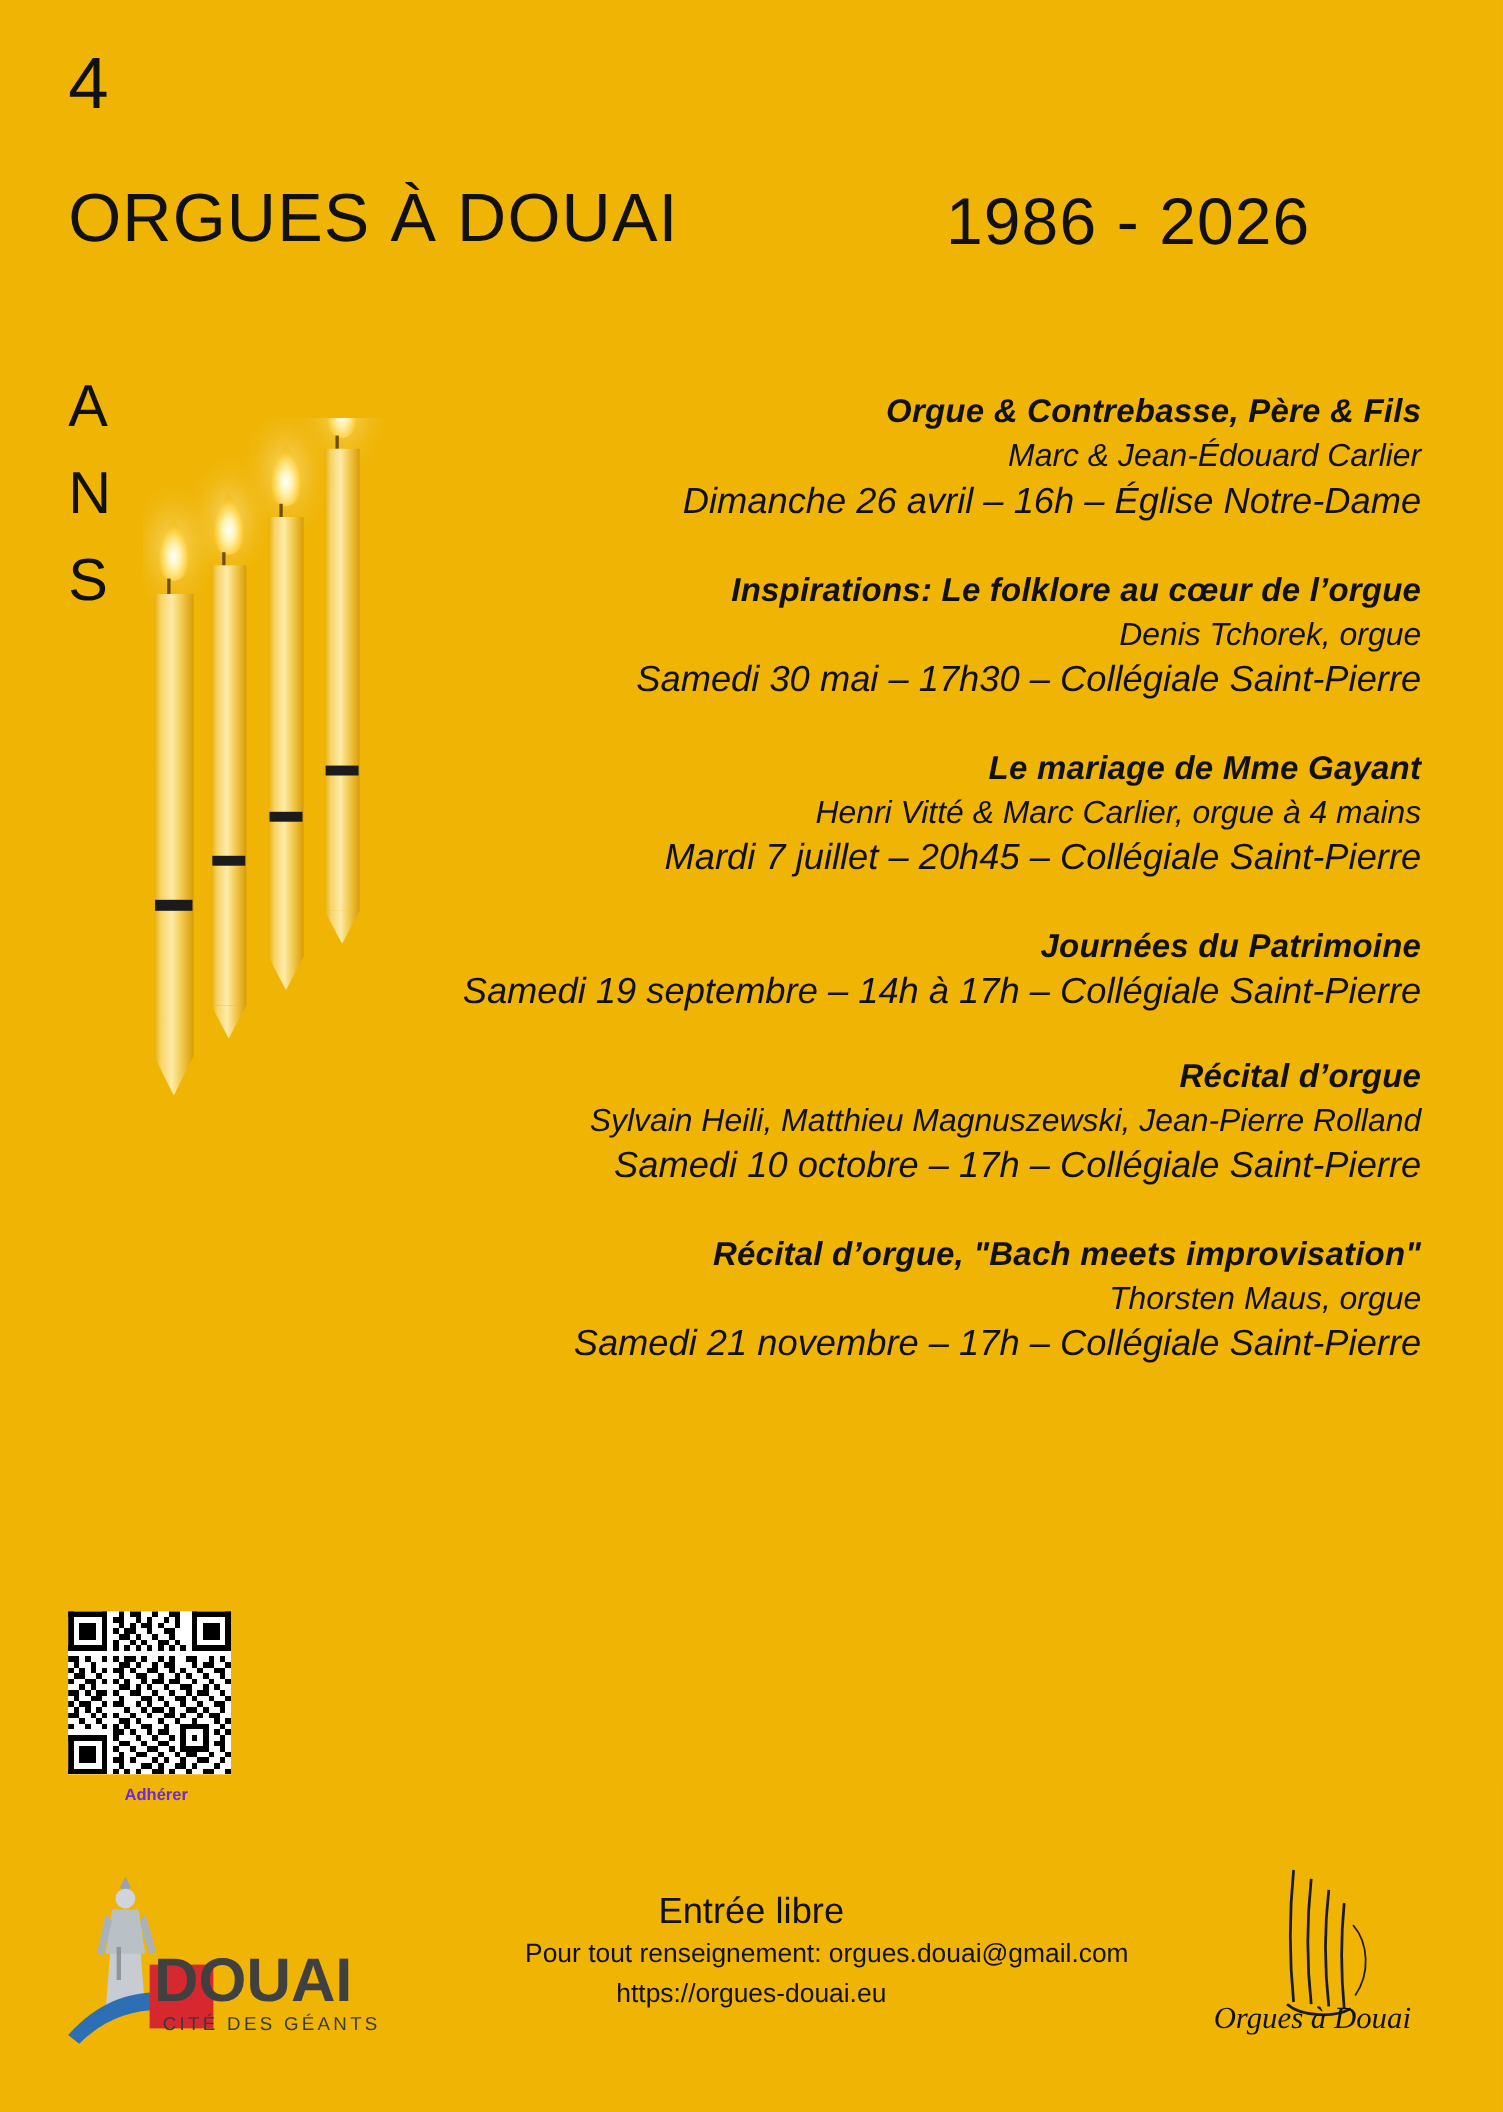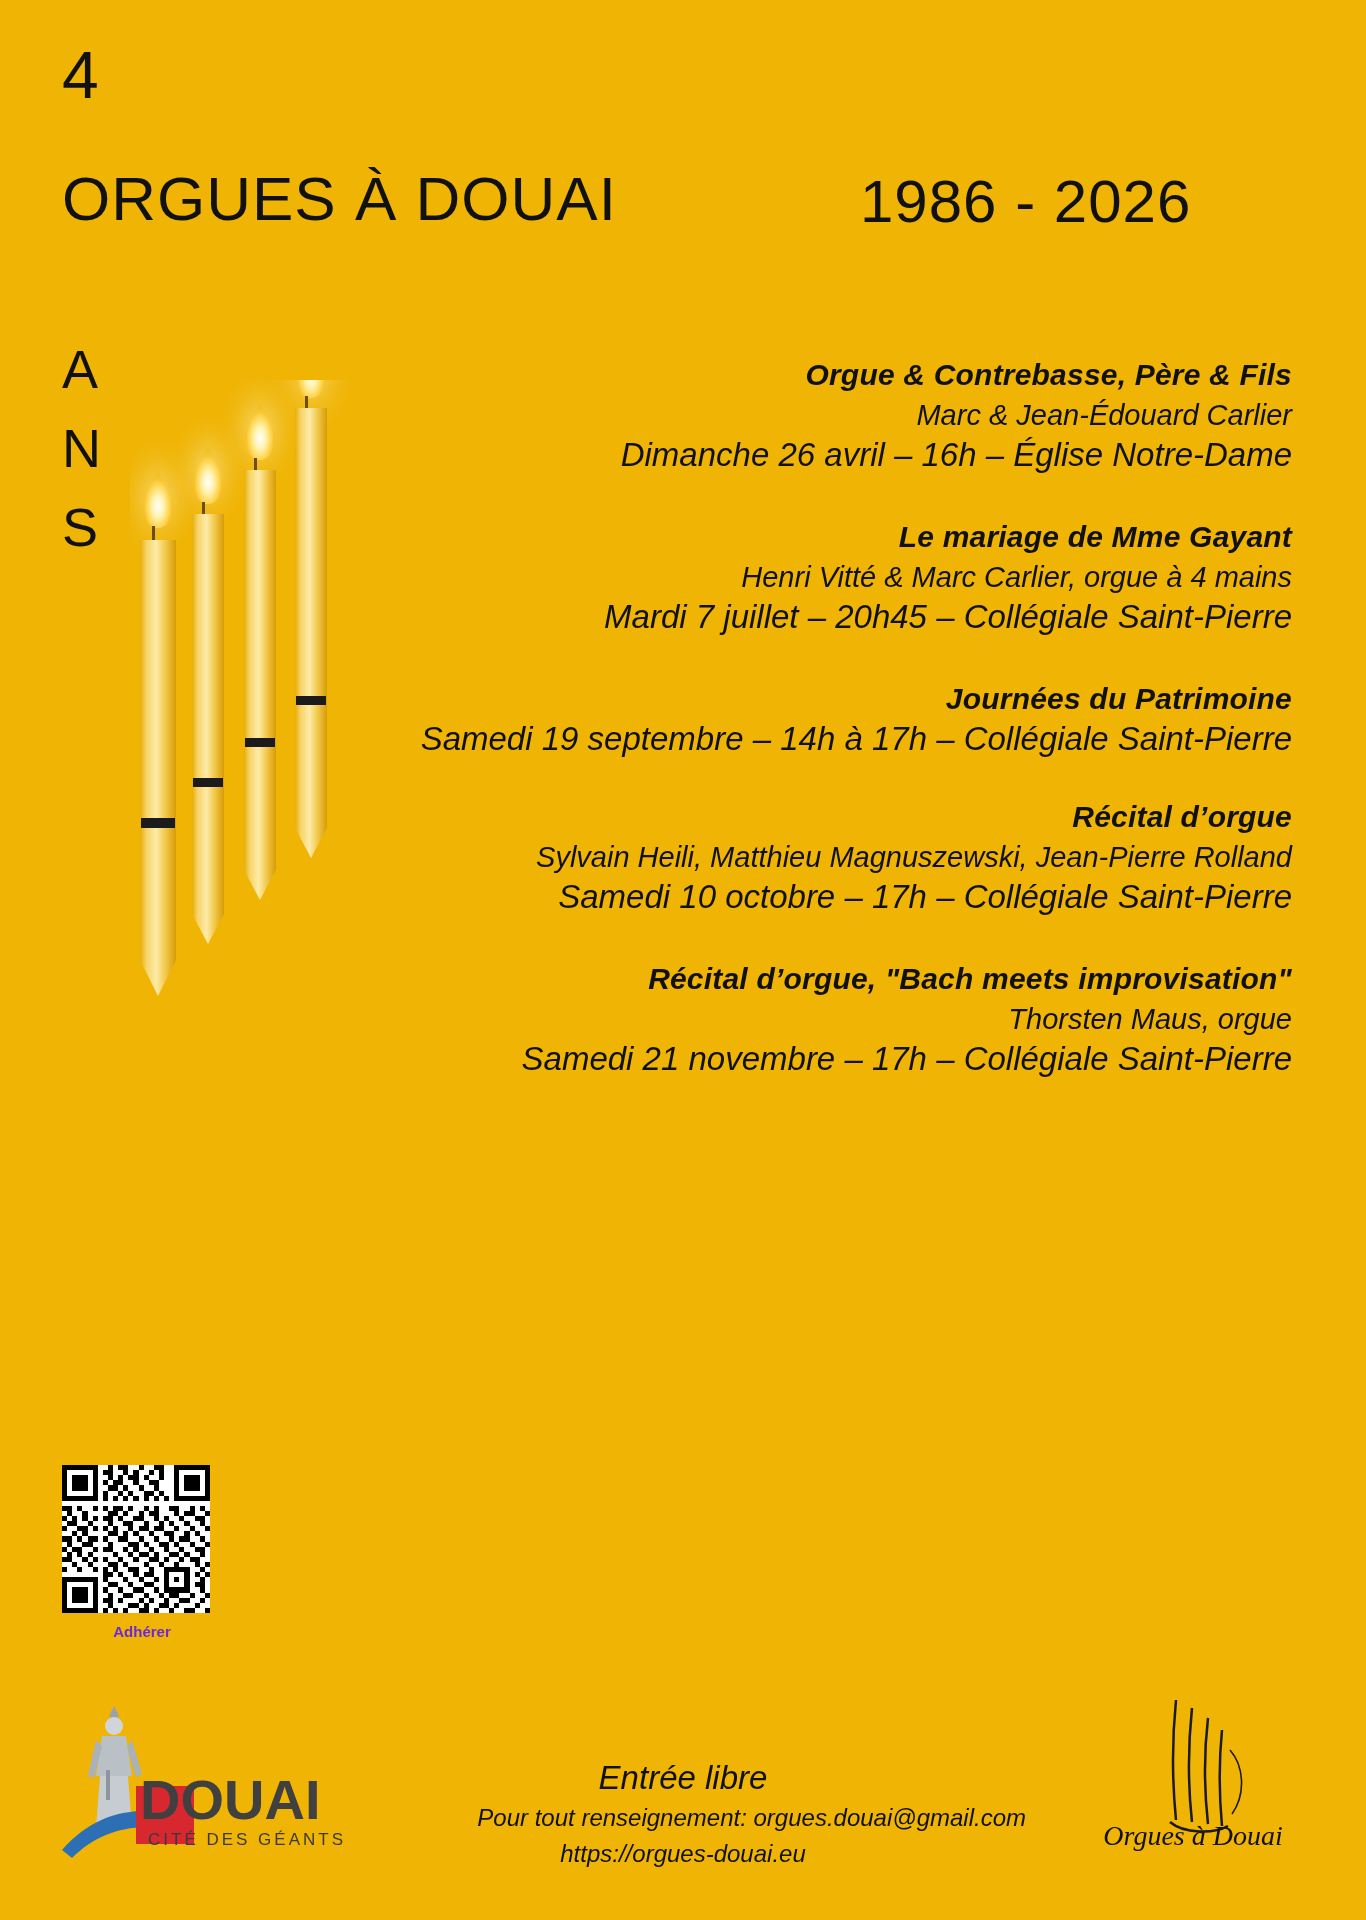--- a/index.html
+++ b/index.html
@@ -112,23 +112,22 @@
     font-size: 15px;
     font-weight: bold;
     color: #6d28d9;
   }
 
   
   .footer-center {
     position: absolute;
     left: 340px;
     right: 340px;
-    top: 1756px;
+    top: 1715px;
     text-align: center;
-    font-style: italic;
   }
   .foot-free {
     font-size: 33px;
     line-height: 44px;
   }
   .foot-info {
     font-size: 24px;
     line-height: 36px;
     text-align: right;
   }
@@ -258,20 +257,25 @@
   </div>
 
   <div class="program">
 
     <div class="event">
       <div class="ev-title">Orgue &amp; Contrebasse, Père &amp; Fils</div>
       <div class="ev-performer">Marc &amp; Jean-Édouard Carlier</div>
       <div class="ev-when">Dimanche 26 avril – 16h – Église Notre-Dame</div>
     </div>
 
+    <div class="event">
+      <div class="ev-title">Inspirations: Le folklore au cœur de l’orgue</div>
+      <div class="ev-performer">Denis Tchorek, orgue</div>
+      <div class="ev-when">Samedi 30 mai – 17h30 – Collégiale Saint-Pierre</div>
+    </div>
 
     <div class="event">
       <div class="ev-title">Le mariage de Mme Gayant</div>
       <div class="ev-performer">Henri Vitté &amp; Marc Carlier, orgue à 4 mains</div>
       <div class="ev-when">Mardi 7 juillet – 20h45 – Collégiale Saint-Pierre</div>
     </div>
 
     <div class="event tight">
       <div class="ev-title">Journées du Patrimoine</div>
       <div class="ev-when">Samedi 19 septembre – 14h à 17h – Collégiale Saint-Pierre</div>

